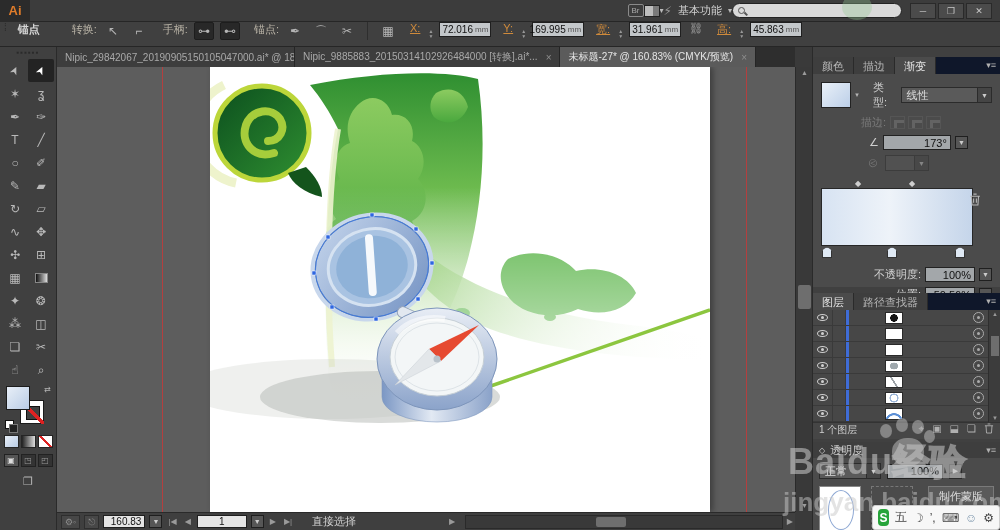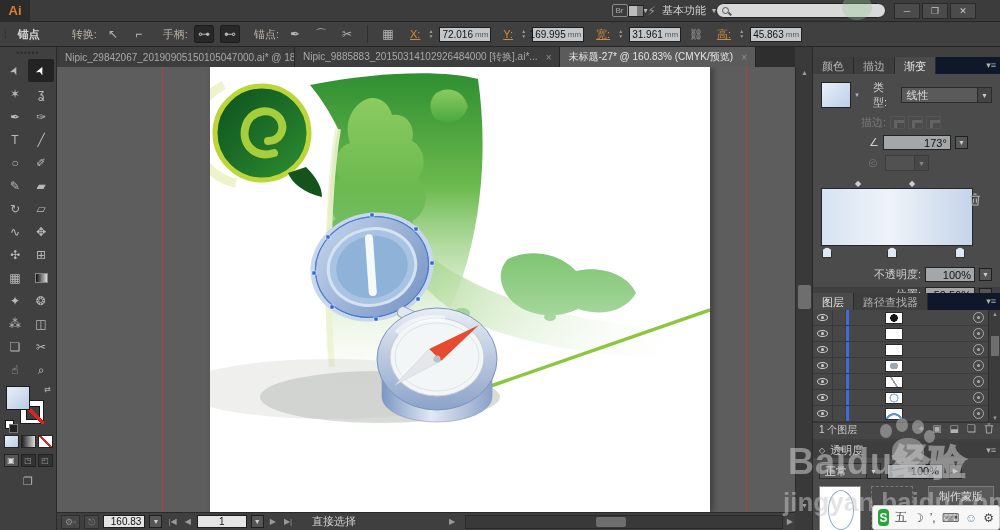--- a/index.html
+++ b/index.html
@@ -5,36 +5,36 @@
   * { margin:0; padding:0; box-sizing:border-box; }
   html,body { width:1000px; height:530px; overflow:hidden; background:#2d2d2d;
     font-family:"Liberation Sans","DejaVu Sans",sans-serif; font-size:11px; color:#c8c8c8; }
   #app { position:absolute; width:1000px; height:530px; background:#3a3a3a; }
 
   
   .menubar{position:absolute;left:0;top:0;width:1000px;height:22px;background:#3c3c3c;border-bottom:1px solid #262626;display:flex;align-items:center;}
   .ai-logo{width:30px;height:22px;background:#2b2b2b;color:#e07c2a;font-weight:bold;font-size:13px;display:flex;align-items:center;justify-content:center;}
   .menus{display:flex;gap:0;margin-left:6px;}
   .menu-item{padding:0 10px;line-height:22px;color:#cfcfcf;font-size:11px;cursor:default;}
-  .mb-right{margin-left:auto;display:flex;align-items:center;gap:0;padding-right:24px;}
+  .mb-right{margin-left:auto;display:flex;align-items:center;gap:0;padding-right:8px;}
   .br-badge{border:1px solid #8a8a8a;color:#aaa;font-size:8px;padding:0 3px;line-height:11px;border-radius:2px;}
   .layout-ic{width:16px;height:12px;background:linear-gradient(90deg,#bdbdbd 55%,#7a7a7a 55%);border:1px solid #222;position:relative;}
   .caret{color:#bbb;font-size:8px;}
   .gpu-ic{color:#9a9a9a;font-size:12px;}
   .workspace{color:#cfcfcf;padding:2px 6px;}
   .searchbox{width:170px;height:15px;background:#d9d9d9;border:1px solid #222;border-radius:8px;display:flex;align-items:center;padding:0 5px;gap:4px;}
   .searchbox input{border:0;background:transparent;width:130px;height:12px;font-size:10px;outline:none;}
   .mag{width:7px;height:7px;border:1.5px solid #555;border-radius:50%;position:relative;flex:none;}
   .mag::after{content:"";position:absolute;width:4px;height:1.5px;background:#555;transform:rotate(45deg);right:-4px;bottom:-1px;}
   .winbtns{display:flex;gap:2px;margin-left:8px;}
   .winbtn{width:26px;height:16px;background:#4b4b4b;border:1px solid #2a2a2a;color:#c9c9c9;font-size:9px;display:flex;align-items:center;justify-content:center;}
   .faded-badge{position:absolute;left:842px;top:-6px;width:30px;height:26px;border-radius:50%;background:rgba(150,200,150,.35);}
 
   
-  .controlbar{position:absolute;left:0;top:22px;width:1000px;height:25px;background:#404040;border-bottom:1px solid #262626;display:flex;align-items:center;gap:6px;padding-left:4px;}
+  .controlbar{position:absolute;left:0;top:22px;width:1000px;height:25px;background:#404040;border-bottom:1px solid #262626;display:flex;gap:6px;padding-left:4px;}
   .grip{color:#2b2b2b;font-size:10px;letter-spacing:-1px;}
   .cb-title{color:#d6d6d6;font-weight:bold;margin:0 18px 0 6px;}
   .cb-label{color:#b9b3a6;margin-left:8px;}
   .cb-ic{width:20px;height:18px;display:flex;align-items:center;justify-content:center;color:#b5b5b5;font-size:12px;border-radius:2px;}
   .cb-ic.pressed{background:#282828;border:1px solid #1d1d1d;}
   .cb-sep{width:1px;height:18px;background:#2e2e2e;margin:0 4px;}
   .num-label{color:#cf8a3b;text-decoration:underline;margin-left:6px;}
   .stepper{display:flex;flex-direction:column;justify-content:center;color:#9a9a9a;font-size:5px;line-height:5px;margin-left:2px;}
   .numfield{width:52px;height:15px;background:#c3c7ca;border:1px solid #1f1f1f;color:#111;font-size:10px;display:flex;align-items:center;justify-content:flex-end;padding-right:2px;gap:2px;}
   .numfield .unit{color:#555;font-size:8px;}

